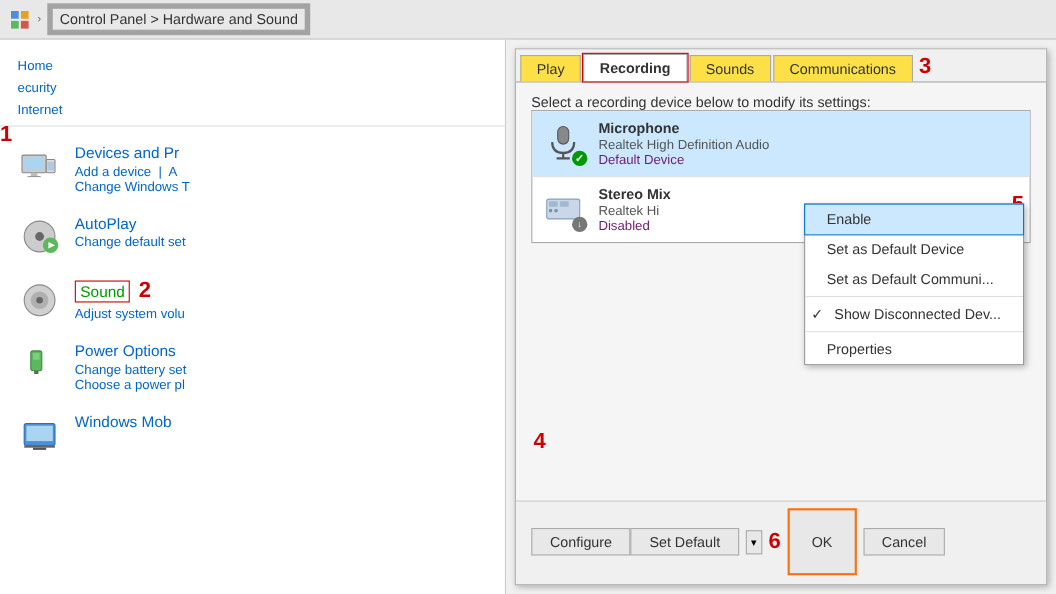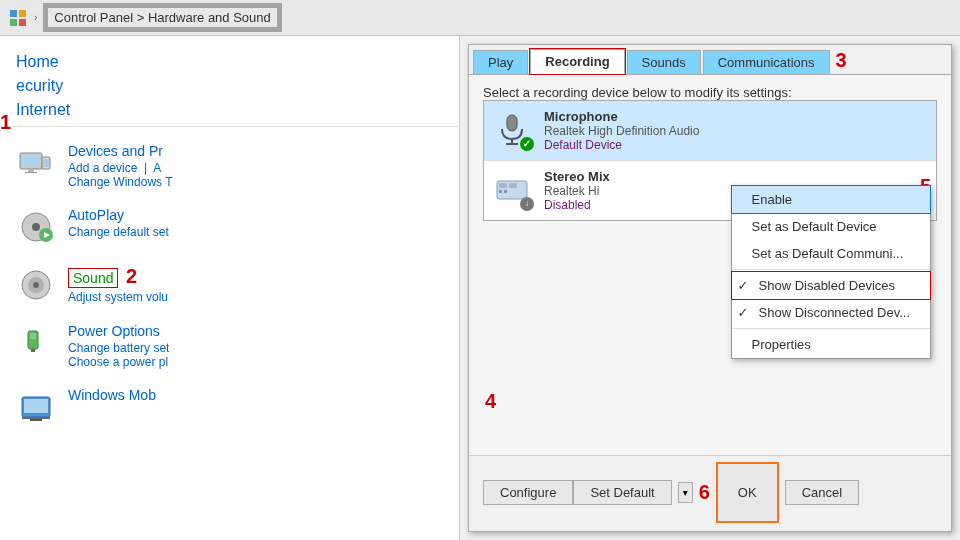--- a/index.html
+++ b/index.html
@@ -55,21 +55,21 @@
     .left-panel {
       width: 460px;
       background: #fff;
       padding: 10px 0;
       border-right: 1px solid #ccc;
       overflow: hidden;
     }
     .nav-item {
       padding: 3px 0;
       color: #0066cc;
-      font-size: 16px;
+      font-size: 12px;
       cursor: pointer;
     }
     .nav-item.active {
       color: #333;
       font-weight: bold;
     }
 
     
     .annotation {
       color: #cc0000;
@@ -140,21 +140,21 @@
       background: #f0f0f0;
       border-bottom: 1px solid #aaa;
       padding: 4px 4px 0;
       gap: 2px;
       align-items: flex-end;
     }
     .tab {
       padding: 4px 14px;
       border: 1px solid #aaa;
       border-bottom: none;
-      background: #7dd3fc;
+      background: #fde047;
       cursor: pointer;
       font-size: 13px;
       color: #333;
     }
     .tab.active {
       background: #fff;
       border-bottom: 1px solid #fff;
       font-weight: bold;
       outline: 1px solid #cc0000;
     }
@@ -471,21 +471,20 @@
 
         </div>
 
         <span class="ann-5 annotation">5</span>
 
         <div class="context-menu">
           <div class="context-menu-item highlighted">Enable</div>
           <div class="context-menu-item">Set as Default Device</div>
           <div class="context-menu-item">Set as Default Communi...</div>
           <hr class="context-menu-sep">
-          <div class="context-menu-item checked" style="outline:1px solid #cc0000;">Show Disabled Devices</div>
           <div class="context-menu-item checked">Show Disconnected Dev...</div>
           <hr class="context-menu-sep">
           <div class="context-menu-item">Properties</div>
         </div>
 
         <span class="annotation" style="position:absolute;left:16px;top:315px;color:#cc0000;font-weight:bold;font-size:20px;">4</span>
 
       </div>
 
       <div class="dialog-footer">

